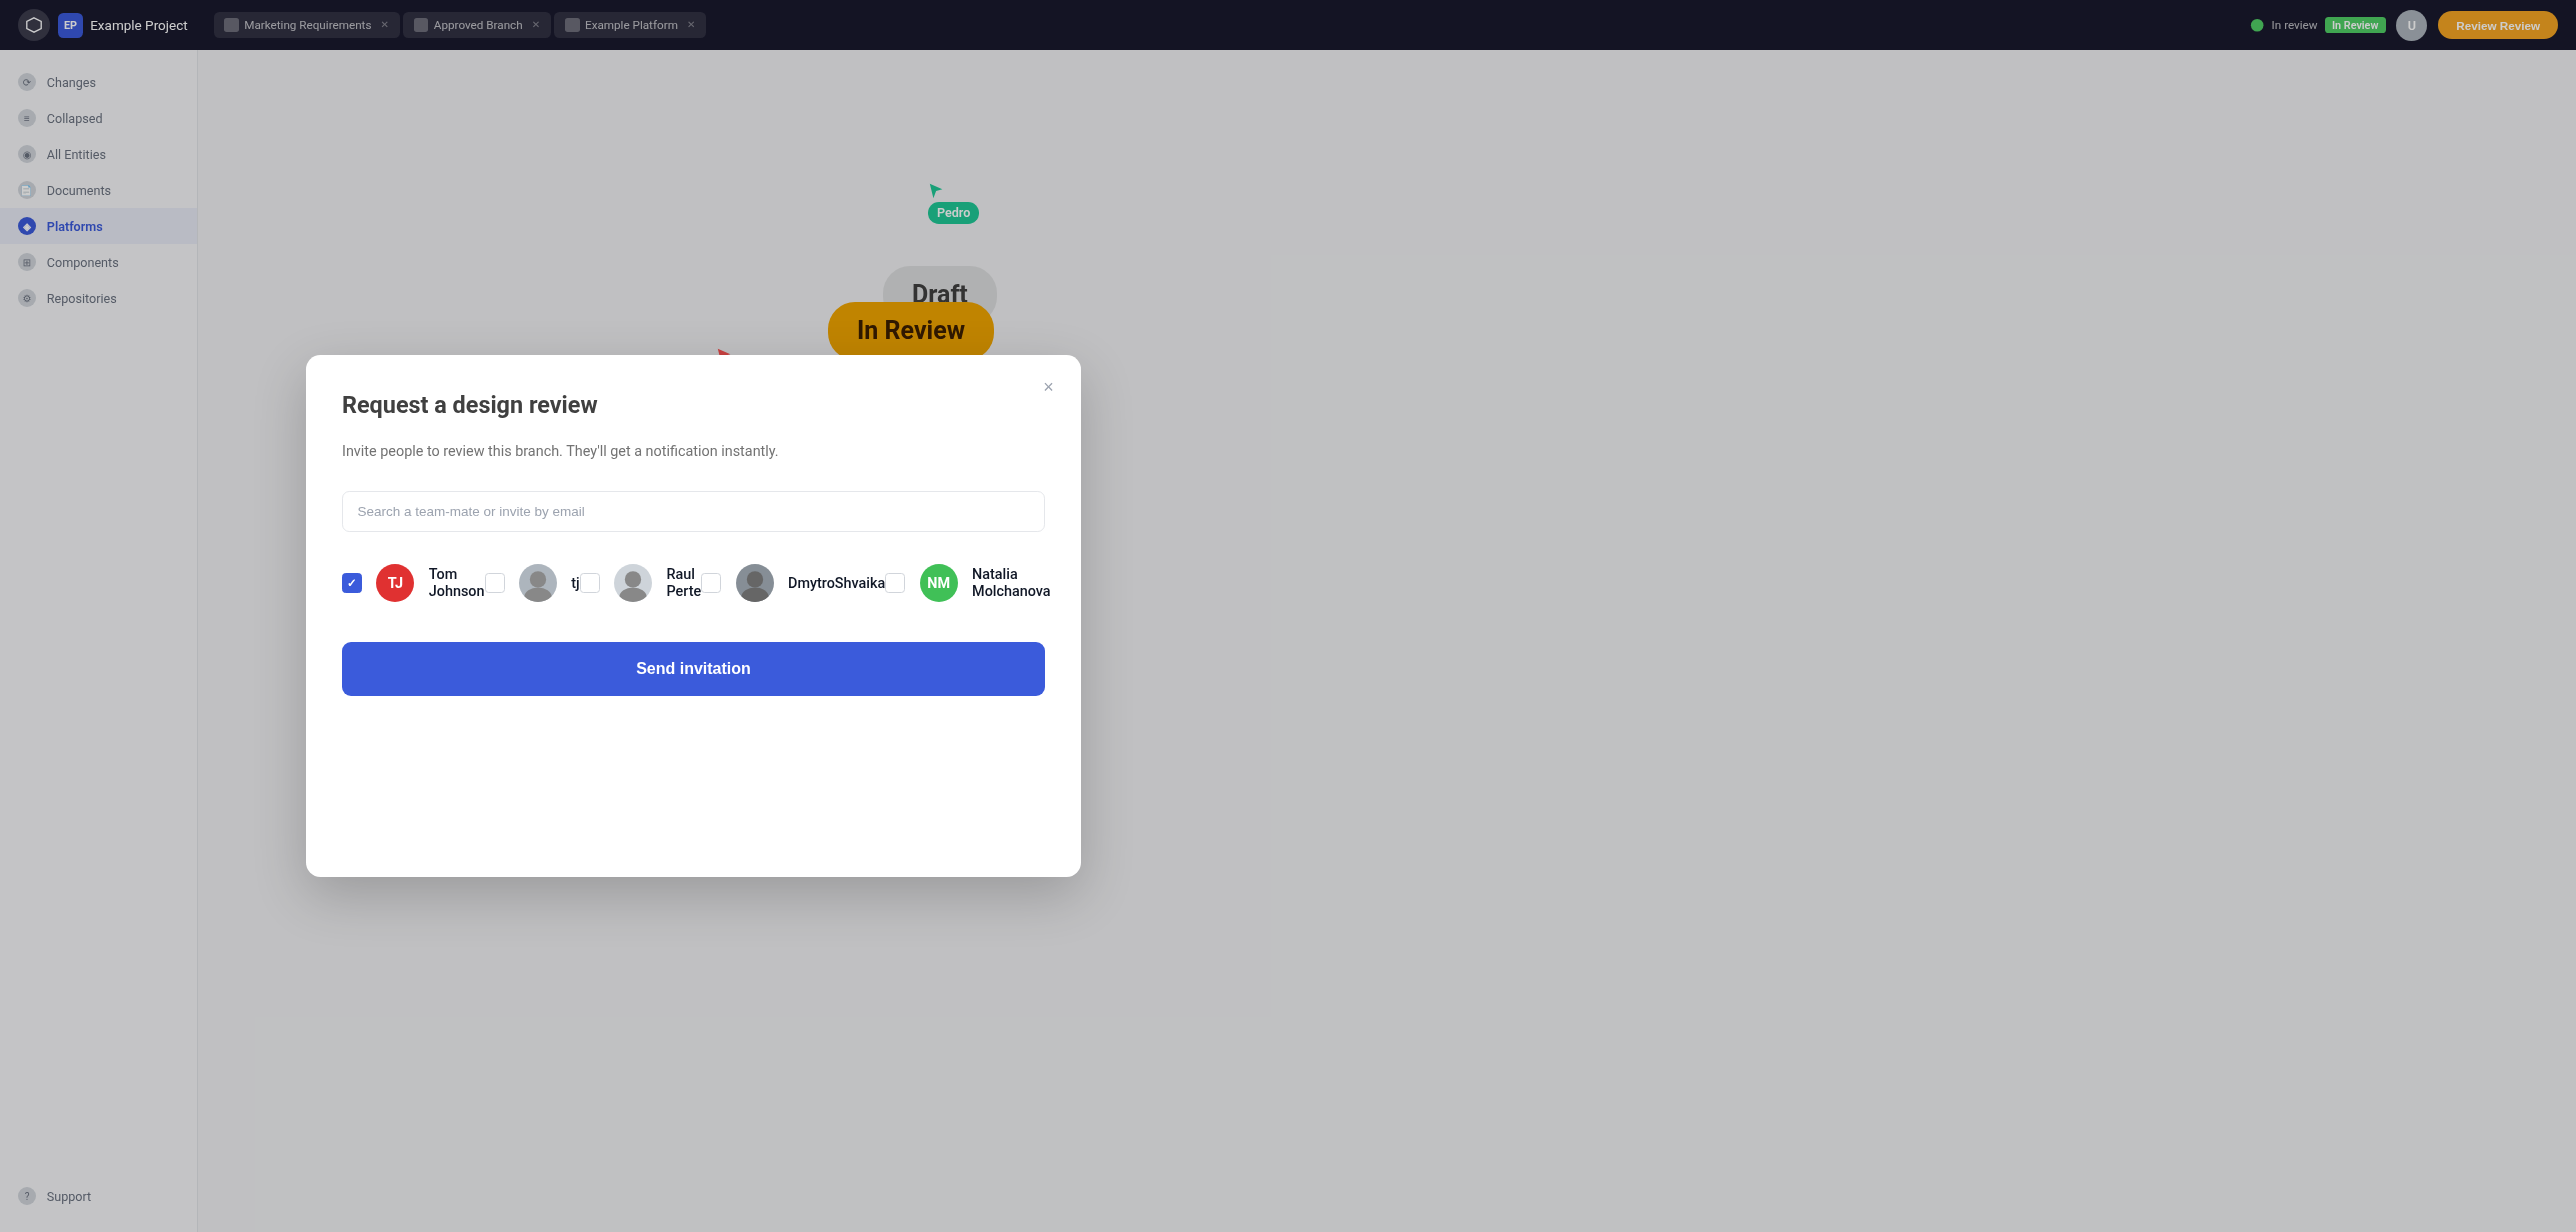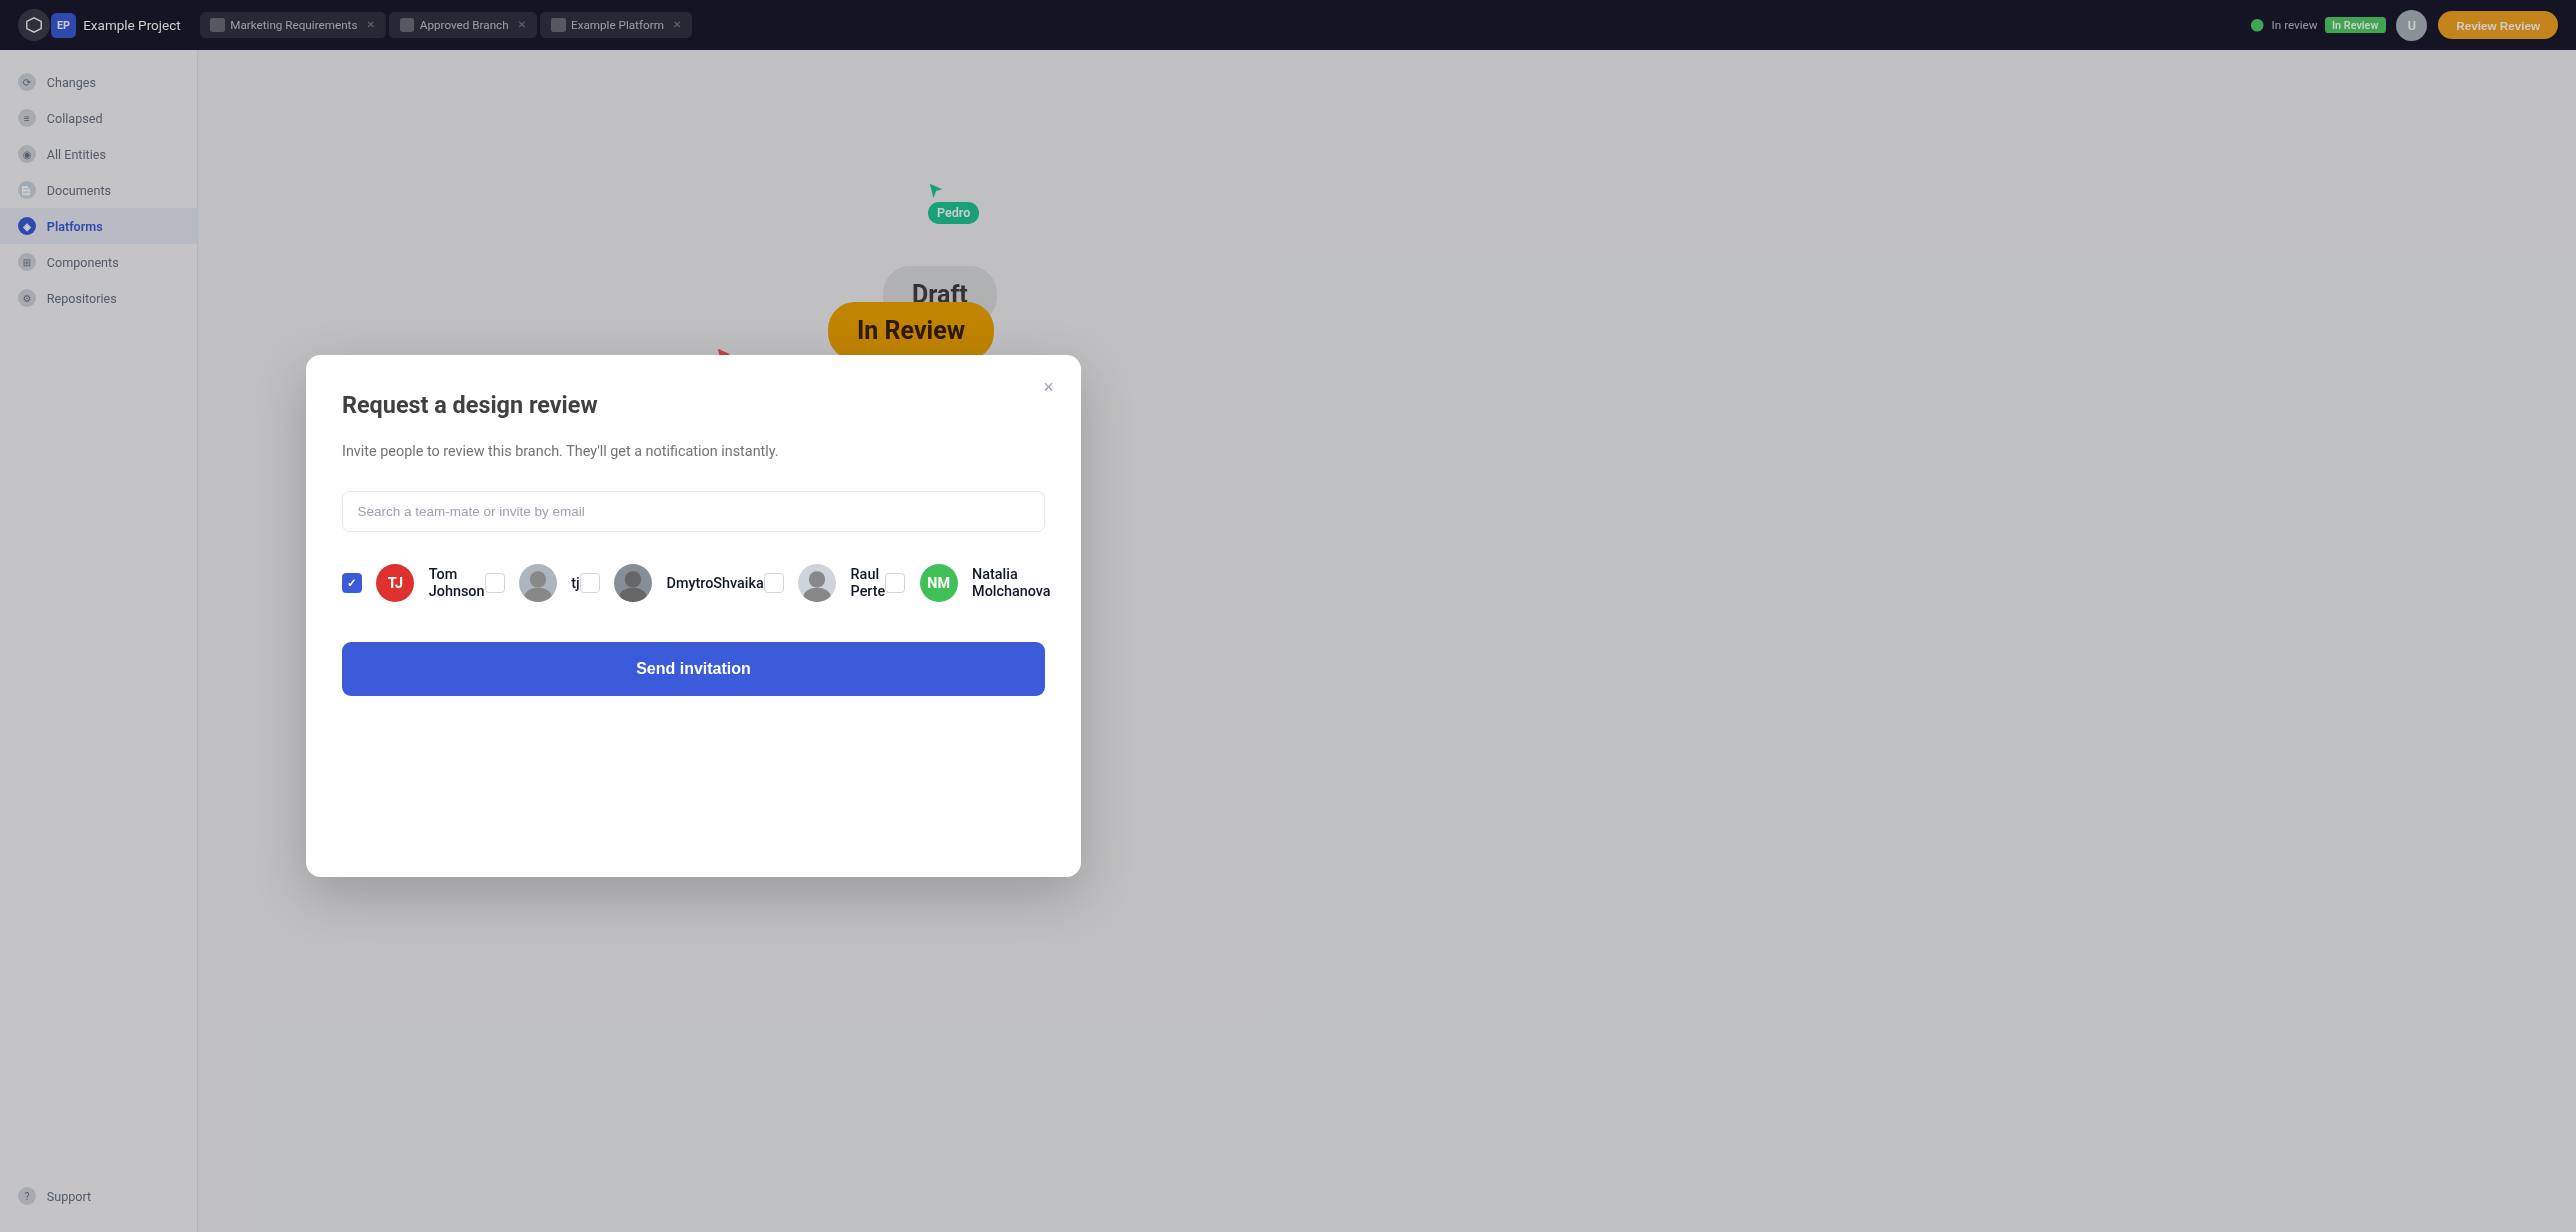--- a/index.html
+++ b/index.html
@@ -14,21 +14,21 @@
 
     
     .topbar {
       position: absolute;
       top: 0; left: 0; right: 0;
       height: 50px;
       background: #1a1a2e;
       display: flex;
       align-items: center;
       padding: 0 18px;
-      gap: 1px;
+      gap: 8px;
       z-index: 10;
     }
     .topbar-logo {
       width: 32px; height: 32px;
       background: rgba(255,255,255,0.15);
       border-radius: 50%;
       display: flex; align-items: center; justify-content: center;
       color: white; font-size: 16px;
     }
     .topbar-project {
@@ -458,42 +458,42 @@
           <svg width="38" height="38" viewBox="0 0 42 42">
             <circle cx="21" cy="17" r="9" fill="#888"></circle>
             <ellipse cx="21" cy="36" rx="15" ry="10" fill="#888"></ellipse>
           </svg>
         </div>
         <span class="member-name">tj</span>
       </div>
 
       <div class="member-item">
         <div class="member-checkbox"></div>
+        <div class="member-avatar" style="background:#ced4da; overflow:hidden;">
+          <svg width="38" height="38" viewBox="0 0 42 42">
+            <circle cx="21" cy="17" r="9" fill="#888"></circle>
+            <ellipse cx="21" cy="36" rx="15" ry="10" fill="#888"></ellipse>
+          </svg>
+        </div>
+        <span class="member-name">Raul Perte</span>
+      </div>
+
+      <div class="member-item">
+        <div class="member-checkbox"></div>
         <div class="member-avatar" style="background:#868e96; overflow:hidden;">
           <svg width="38" height="38" viewBox="0 0 42 42">
             <circle cx="21" cy="17" r="9" fill="#666"></circle>
             <ellipse cx="21" cy="36" rx="15" ry="10" fill="#666"></ellipse>
           </svg>
         </div>
         <span class="member-name">DmytroShvaika</span>
       </div>
 
       <div class="member-item">
         <div class="member-checkbox"></div>
-        <div class="member-avatar" style="background:#ced4da; overflow:hidden;">
-          <svg width="38" height="38" viewBox="0 0 42 42">
-            <circle cx="21" cy="17" r="9" fill="#888"></circle>
-            <ellipse cx="21" cy="36" rx="15" ry="10" fill="#888"></ellipse>
-          </svg>
-        </div>
-        <span class="member-name">Raul Perte</span>
-      </div>
-
-      <div class="member-item">
-        <div class="member-checkbox"></div>
         <div class="member-avatar" style="background:#40c057;">
           <span>NM</span>
         </div>
         <span class="member-name">Natalia Molchanova</span>
       </div>
 
     </div>
 
     <button class="send-btn">Send invitation</button>
   </div>

